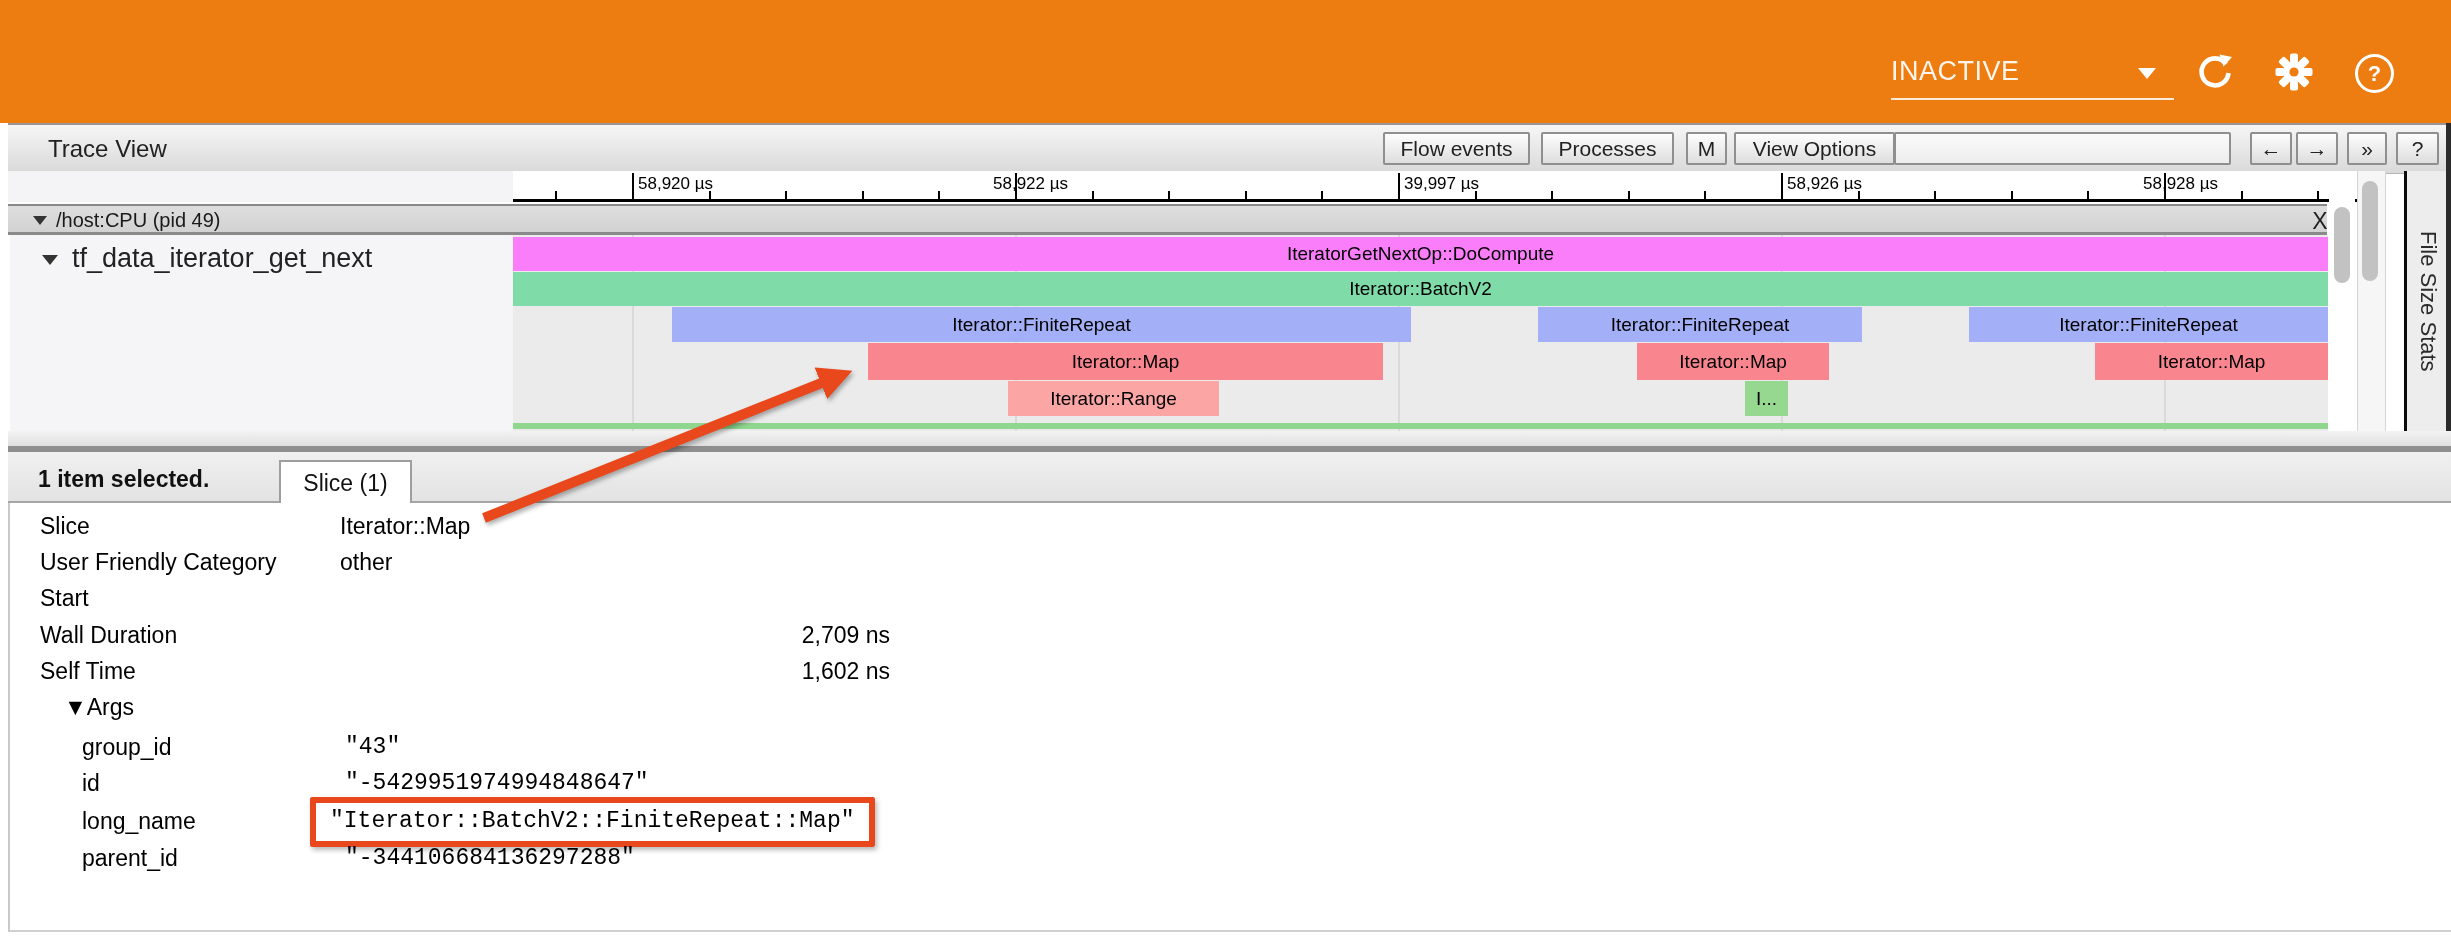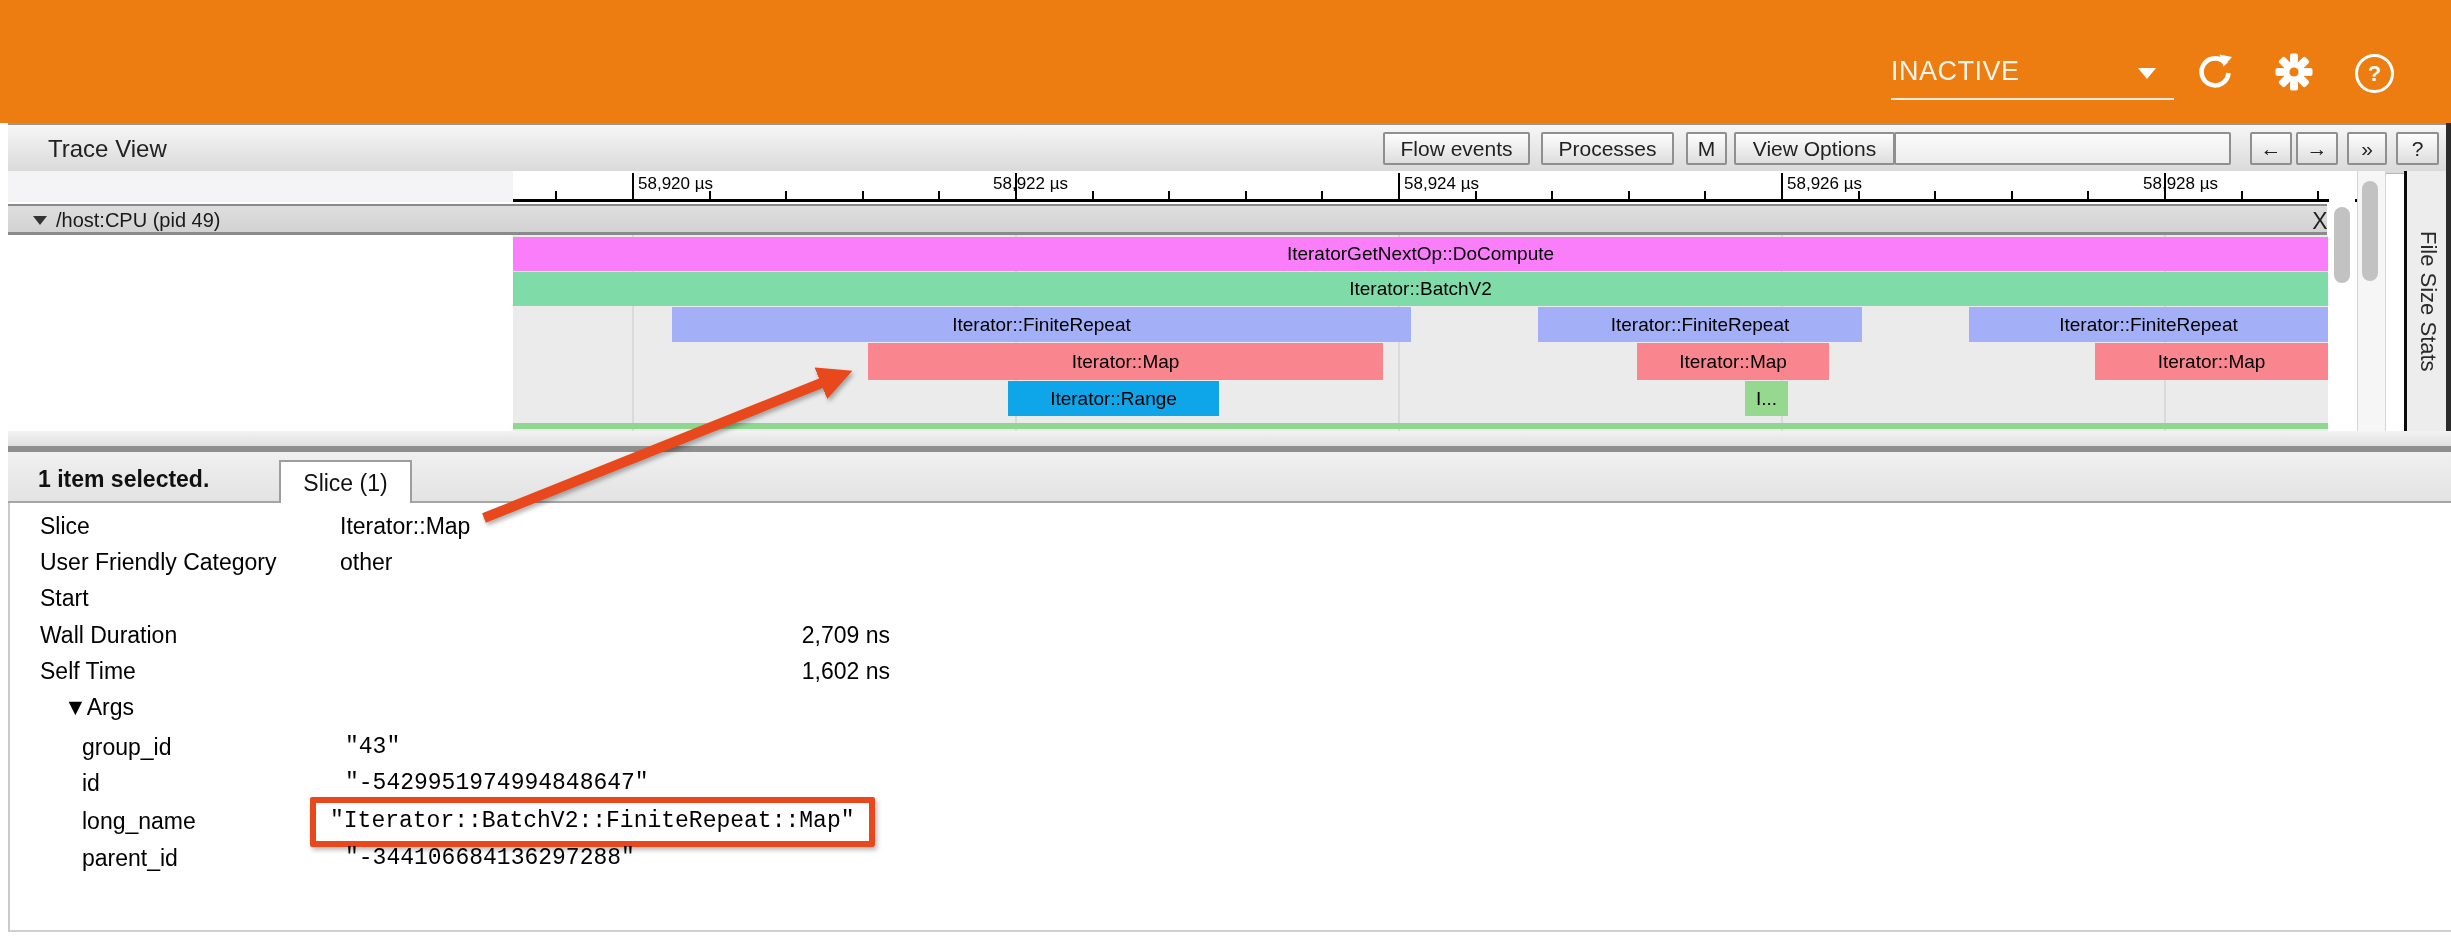--- a/index.html
+++ b/index.html
@@ -142,21 +142,21 @@
     <div class="tv-search" id="toolbar-search" style="left:1886px;width:337px;"></div>
   </div>
 
   <div class="abs ruler-left"></div>
   <div class="abs ruler" id="ruler">
       <div class="tick-major" style="left: 119px;"></div>
       <div class="tick-label" style="left: 125px;">58,920 µs</div>
       <div class="tick-major" style="left: 502px;"></div>
       <div class="tick-label" style="left: 480px;">58,922 µs</div>
       <div class="tick-major" style="left: 885px;"></div>
-      <div class="tick-label" style="left: 891px;">58,924 µs</div>
+      <div class="tick-label" style="left: 891px;">39,997 µs</div>
       <div class="tick-major" style="left: 1268px;"></div>
       <div class="tick-label" style="left: 1274px;">58,926 µs</div>
       <div class="tick-major" style="left: 1651px;"></div>
       <div class="tick-label" style="left: 1630px; text-align: center;">58,928 µs</div>
       <div class="tick-minor" style="left: 42px;"></div>
       <div class="tick-minor" style="left: 196px;"></div>
       <div class="tick-minor" style="left: 272px;"></div>
       <div class="tick-minor" style="left: 349px;"></div>
       <div class="tick-minor" style="left: 425px;"></div>
       <div class="tick-minor" style="left: 579px;"></div>
@@ -176,35 +176,39 @@
       <div class="tick-minor" style="left: 1728px;"></div>
       <div class="tick-minor" style="left: 1804px;"></div>
     </div>
 
   <div class="abs proc-band">
     <span class="proc-caret"></span>
     <span class="proc-label">/host:CPU (pid 49)</span>
     <span class="proc-close">X</span>
   </div>
 
+  <div class="abs track-labels">
+    <span class="track-caret"></span>
+    <span class="track-name">tf_data_iterator_get_next</span>
+  </div>
   <div class="abs canvas" id="canvas">
       <div class="gridline" style="left: 119px;"></div>
       <div class="gridline" style="left: 502px;"></div>
       <div class="gridline" style="left: 885px;"></div>
       <div class="gridline" style="left: 1268px;"></div>
       <div class="gridline" style="left: 1651px;"></div>
       <div class="slice" style="left: 0px; width: 1815px; top: 2px; height: 34px; background: rgb(250, 125, 250);">IteratorGetNextOp::DoCompute</div>
       <div class="slice" style="left: 0px; width: 1815px; top: 37px; height: 34px; background: rgb(127, 219, 168);">Iterator::BatchV2</div>
       <div class="slice" style="left: 159px; width: 739px; top: 72px; height: 35px; background: rgb(163, 175, 246);">Iterator::FiniteRepeat</div>
       <div class="slice" style="left: 1025px; width: 324px; top: 72px; height: 35px; background: rgb(163, 175, 246);">Iterator::FiniteRepeat</div>
       <div class="slice" style="left: 1456px; width: 359px; top: 72px; height: 35px; background: rgb(163, 175, 246);">Iterator::FiniteRepeat</div>
       <div class="slice" style="left: 355px; width: 515px; top: 108px; height: 37px; background: rgb(249, 134, 143);">Iterator::Map</div>
       <div class="slice" style="left: 1124px; width: 192px; top: 108px; height: 37px; background: rgb(249, 134, 143);">Iterator::Map</div>
       <div class="slice" style="left: 1582px; width: 233px; top: 108px; height: 37px; background: rgb(249, 134, 143);">Iterator::Map</div>
-      <div class="slice" style="left: 495px; width: 211px; top: 146px; height: 35px; background: #0ea5e9;">Iterator::Range</div>
+      <div class="slice" style="left: 495px; width: 211px; top: 146px; height: 35px; background: #fca5a5;">Iterator::Range</div>
       <div class="slice" style="left: 1232px; width: 43px; top: 146px; height: 35px; background: rgb(150, 216, 143);">I...</div>
       <div class="baseline" style="background: rgb(143, 214, 143);"></div>
     </div>
 
   <div class="abs" style="left:2329px;top:171px;width:26px;height:260px;background:#fff;"></div>
   <div class="abs sb-thumb" style="left:2334px;top:207px;width:16px;height:76px;"></div>
   <div class="abs sb-track2"></div>
   <div class="abs sb-thumb" style="left:2362px;top:181px;width:16px;height:100px;"></div>
   <div class="abs fss-panel">
     <span class="fss-text">File Size Stats</span>

